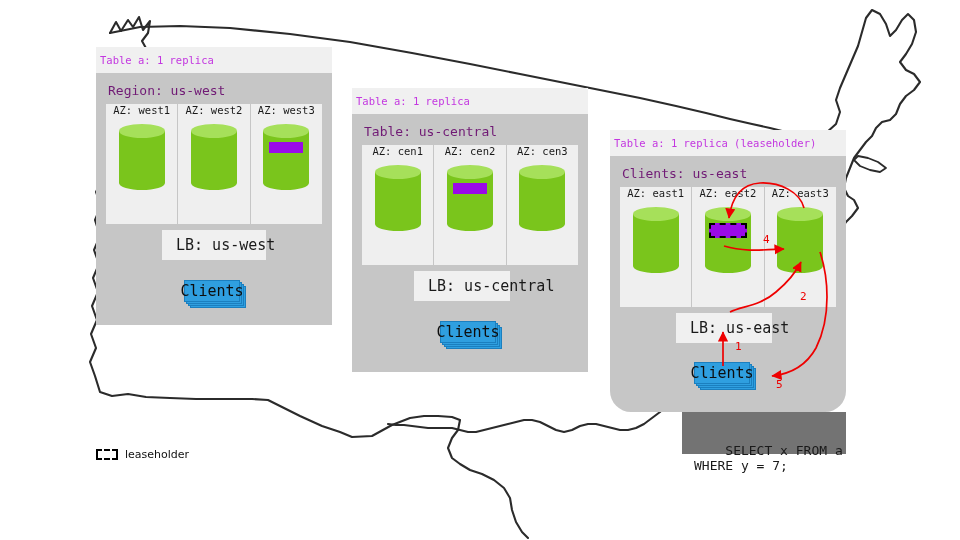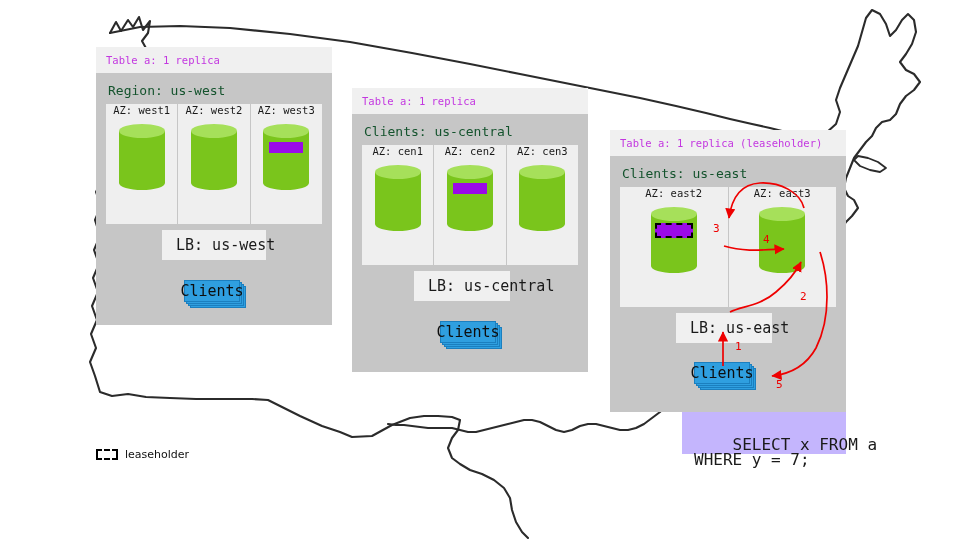--- a/index.html
+++ b/index.html
@@ -18,30 +18,30 @@
   
   .region-panel{
     position:absolute;
     background:#c6c6c6;
     box-sizing:border-box;
   }
   .panel-header{
     background:#f0f0f0;
     height:26px;
     line-height:26px;
-    padding-left:10px;
+    padding-left:4px;
     font-size:10.5px;
     color:#c337e0;
     white-space:nowrap;
     letter-spacing:0px;
   }
   .region-title{
     padding:10px 0 6px 12px;
     font-size:13px;
-    color:#14532d;
+    color:#701a75;
     white-space:nowrap;
   }
   .az-row{
     position:relative;
     margin:0 10px;
     display:flex;
     background:#efefef;
     height:120px;
   }
   .az-cell{
@@ -125,24 +125,24 @@
   .clients .s0{
     left:0;top:0;
     display:flex;align-items:center;justify-content:center;
     font-size:15px;color:#0d0d0d;
     background:#2f9fe0;
   }
 
   
   .sql-box{
     position:absolute;
-    background:#c4b5fd;
-    font-size:16px;
+    background:#737373;
+    font-size:13px;
     color:#1a1a1a;
-    padding:10px 12px;
+    padding:16px 12px;
     line-height:15px;
     white-space:pre;
     box-sizing:border-box;
   }
 
   
   #arrow-layer{position:absolute;left:0;top:0;width:960px;height:540px;pointer-events:none;}
 
   
   #legend{
@@ -253,21 +253,21 @@
     <div class="clients" style="left:88px;top:233px;">
       <div class="sheet s3"></div>
       <div class="sheet s2"></div>
       <div class="sheet s1"></div>
       <div class="sheet s0">Clients</div>
     </div>
   </div>
 
   <div class="region-panel" id="panel-central" style="left:352px;top:88px;width:236px;height:284px;">
     <div class="panel-header">Table a: 1 replica</div>
-    <div class="region-title">Clients: us-central</div>
+    <div class="region-title">Table: us-central</div>
 
     <div class="az-row">
       <div class="az-cell">
         <div class="az-label">AZ: cen1</div>
         <div class="cyl">
           <div class="cyl-bottom"></div>
           <div class="cyl-body"></div>
           <div class="cyl-top"></div>
         </div>
       </div>
@@ -295,25 +295,33 @@
     </div>
 
     <div class="clients" style="left:88px;top:233px;">
       <div class="sheet s3"></div>
       <div class="sheet s2"></div>
       <div class="sheet s1"></div>
       <div class="sheet s0">Clients</div>
     </div>
   </div>
 
-  <div class="region-panel" id="panel-east" style="left:610px;top:130px;width:236px;height:282px;">
+  <div class="region-panel" id="panel-east" style="left:610px;top:130px;width:236px;height:282px;border-radius:21px;">
     <div class="panel-header">Table a: 1 replica (leaseholder)</div>
     <div class="region-title">Clients: us-east</div>
 
     <div class="az-row">
+      <div class="az-cell">
+        <div class="az-label">AZ: east1</div>
+        <div class="cyl">
+          <div class="cyl-bottom"></div>
+          <div class="cyl-body"></div>
+          <div class="cyl-top"></div>
+        </div>
+      </div>
       <div class="az-cell">
         <div class="az-label">AZ: east2</div>
         <div class="cyl">
           <div class="cyl-bottom"></div>
           <div class="cyl-body"></div>
           <div class="cyl-top"></div>
           <div class="cyl-range leaseholder"></div>
         </div>
       </div>
       <div class="az-cell">

